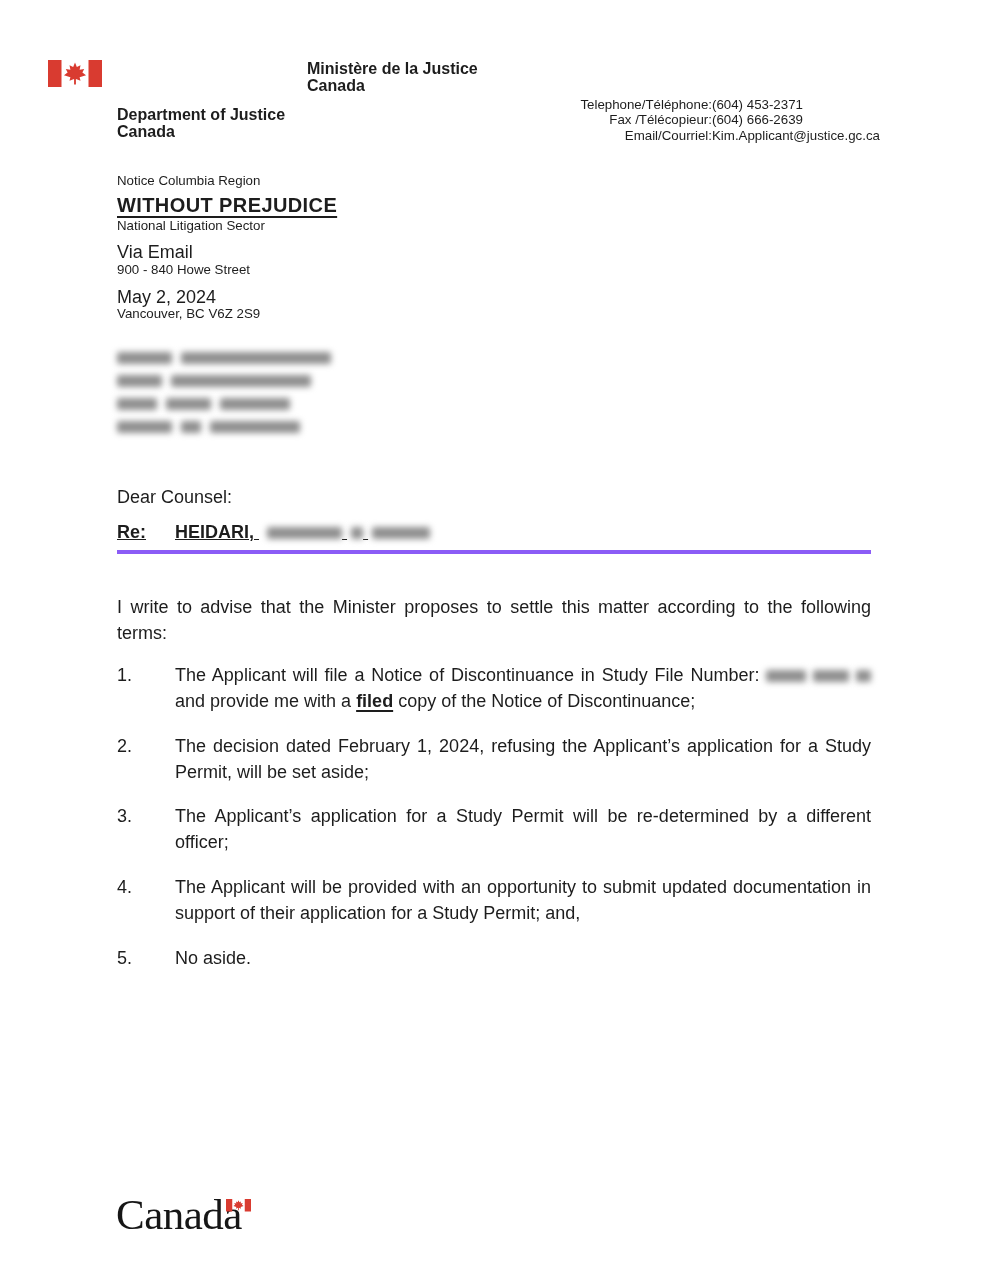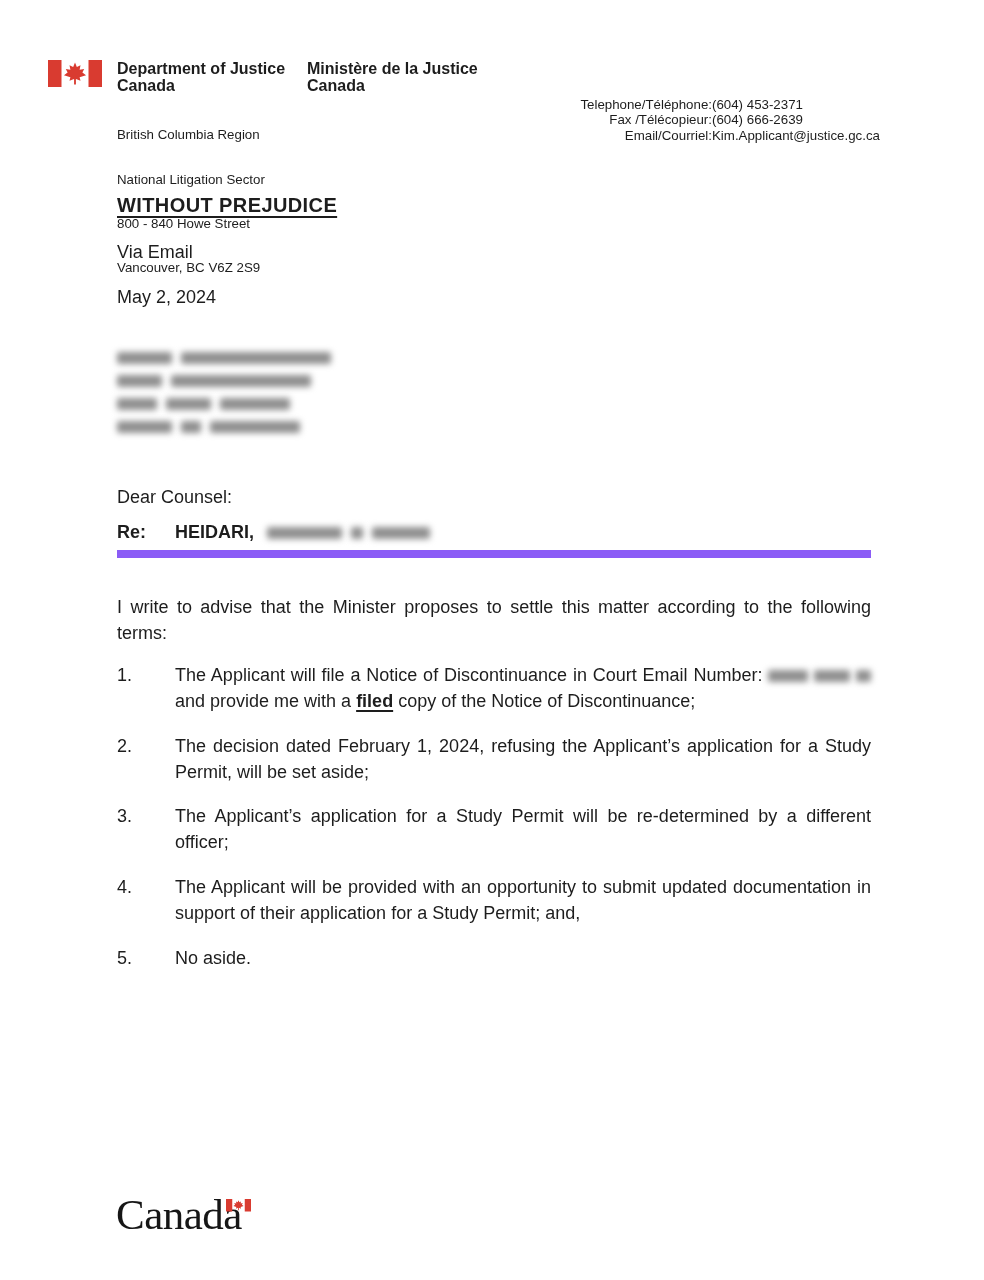--- a/index.html
+++ b/index.html
@@ -8,41 +8,41 @@
     width:984px;height:1280px;
     background:#ffffff;
     font-family:"Liberation Sans", sans-serif;
     color:#1d1d1d;
     overflow:hidden;
     margin:0 auto;
   }
   
   .flag-svg{position:absolute;left:48px;top:60px;}
   .hdr-col{position:absolute;top:60px;}
-  .hdr-col.en{left:117px;width:186px;}
+  .hdr-col.en{left:117px;width:186px;margin-top:46px;}
   .hdr-col.fr{left:307px;width:268px;}
   .hdr-title{font-weight:bold;font-size:16px;line-height:17px;}
   .hdr-lines{margin-top:5px;font-size:13.3px;line-height:14.7px;white-space:pre-wrap;}
   .contact{position:absolute;left:570px;top:97px;font-size:13.3px;line-height:15.3px;}
   .contact-row{display:grid;grid-template-columns:142px auto;}
   .contact-label{text-align:right;}
   .contact-value{text-align:left;}
   
   .content{position:absolute;left:117px;top:0;width:754px;font-size:18px;line-height:26px;}
   .abs{position:absolute;left:0;}
   .wp{top:192px;font-weight:bold;font-size:20px;letter-spacing:.4px;
       text-decoration:underline;text-decoration-thickness:2px;text-underline-offset:4px;}
   .via{top:239px;}
   .date{top:284px;}
   .recipient{top:352px;}
   .rline{display:flex;gap:9px;height:13px;margin-bottom:10px;}
   .blur{display:inline-block;height:12px;background:#8f8f8f;border-radius:2px;
         filter:blur(3px);vertical-align:-1px;}
   .salutation{top:484px;}
-  .re{top:520px;width:754px;border-bottom:8px solid #8b5cf6;padding-bottom:5px;font-weight:bold;}
+  .re{top:520px;width:754px;border-bottom:4px solid #8b5cf6;padding-bottom:5px;font-weight:bold;text-decoration:underline;}
   .re-row{display:grid;grid-template-columns:58px 1fr;line-height:25px;}
   .intro{top:594px;width:754px;text-align:justify;margin:0;}
   .item{display:grid;grid-template-columns:58px 696px;width:754px;}
   .itext{text-align:justify;margin:0;}
   .emph{font-weight:bold;text-decoration:underline;text-decoration-thickness:2px;text-underline-offset:3px;}
   .i1{top:662px;} .i2{top:733px;} .i3{top:803px;} .i4{top:874px;} .i5{top:945px;}
   
   .wordmark{position:absolute;left:116px;top:1193px;display:inline-block;}
   .wordmark-text{font-family:"Liberation Serif", serif;font-size:43px;line-height:43px;
                  letter-spacing:-0.5px;color:#161616;}
@@ -58,23 +58,23 @@
     <rect x="40.5" y="0" width="13.5" height="27" fill="#d93b30"></rect>
     <path fill="#d93b30" transform="translate(27 13.5) scale(0.92)" d="M0,-12 L2,-7 L6,-9 L5,-4 L10,-5 L8,-1 L12,2 L5,4 L6,8 L1,6 L1,12 L-1,12 L-1,6 L-6,8 L-5,4 L-12,2 L-8,-1 L-10,-5 L-5,-4 L-6,-9 L-2,-7 Z"></path>
   </svg>
 
   <div class="hdr-col en">
     <div class="hdr-title">
       <div>Department of Justice</div>
       <div>Canada</div>
     </div>
     <div class="hdr-lines">
-      <div>British Columbia Region</div>
+      <div>Notice Columbia Region</div>
       <div>National Litigation Sector</div>
-      <div>800 - 840 Howe Street</div>
+      <div>900 - 840 Howe Street</div>
       <div>Vancouver, BC V6Z 2S9</div>
     </div>
   </div>
 
   <div class="hdr-col fr">
     <div class="hdr-title">
       <div>Ministère de la Justice</div>
       <div>Canada</div>
     </div>
   </div>
@@ -134,21 +134,21 @@
           <span class="blur" style="width:12px;margin-left:4px"></span>
           <span class="blur" style="width:58px;margin-left:4px"></span>
         </span>
       </div>
     </div>
 
     <p class="abs intro">I write to advise that the Minister proposes to settle this matter according to the following terms:</p>
 
     <div class="abs item i1">
       <span>1.</span>
-      <p class="itext"><span>The Applicant will file a Notice of Discontinuance in Court Email Number:</span>
+      <p class="itext"><span>The Applicant will file a Notice of Discontinuance in Study File Number:</span>
         <span class="blur" style="width:40px"></span>
         <span class="blur" style="width:36px"></span>
         <span class="blur" style="width:15px"></span>
         <span>and provide me with a</span>
         <span class="emph">filed</span>
         <span>copy of the Notice of Discontinuance;</span></p>
     </div>
 
     <div class="abs item i2">
       <span>2.</span>

